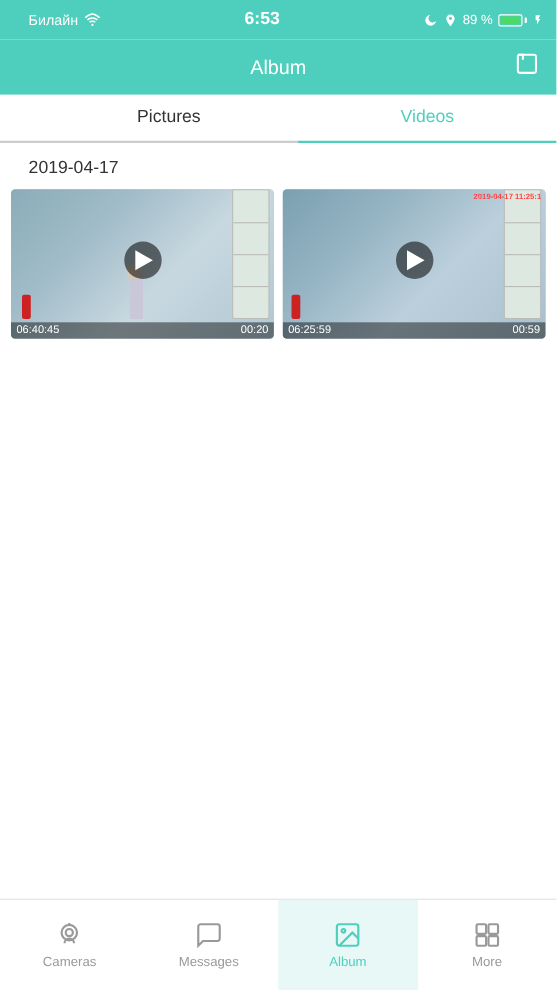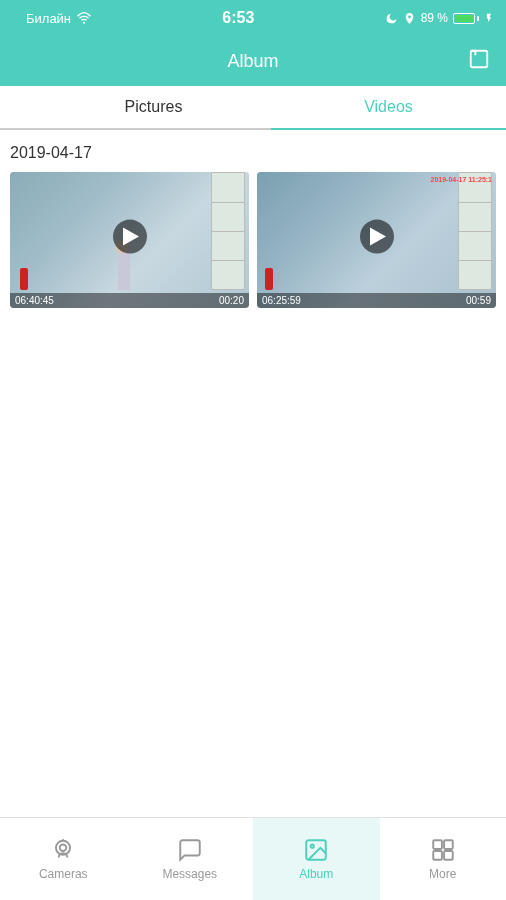--- a/index.html
+++ b/index.html
@@ -103,20 +103,21 @@
     
     .content {
       padding: 14px 10px;
       background: #fff;
     }
     .date-label {
       font-size: 16px;
       font-weight: 500;
       color: #333;
       margin-bottom: 10px;
+      margin-left: 16px;
     }
     .video-grid {
       display: flex;
       gap: 8px;
     }
     .video-thumb {
       flex: 1;
       position: relative;
       border-radius: 4px;
       overflow: hidden;

